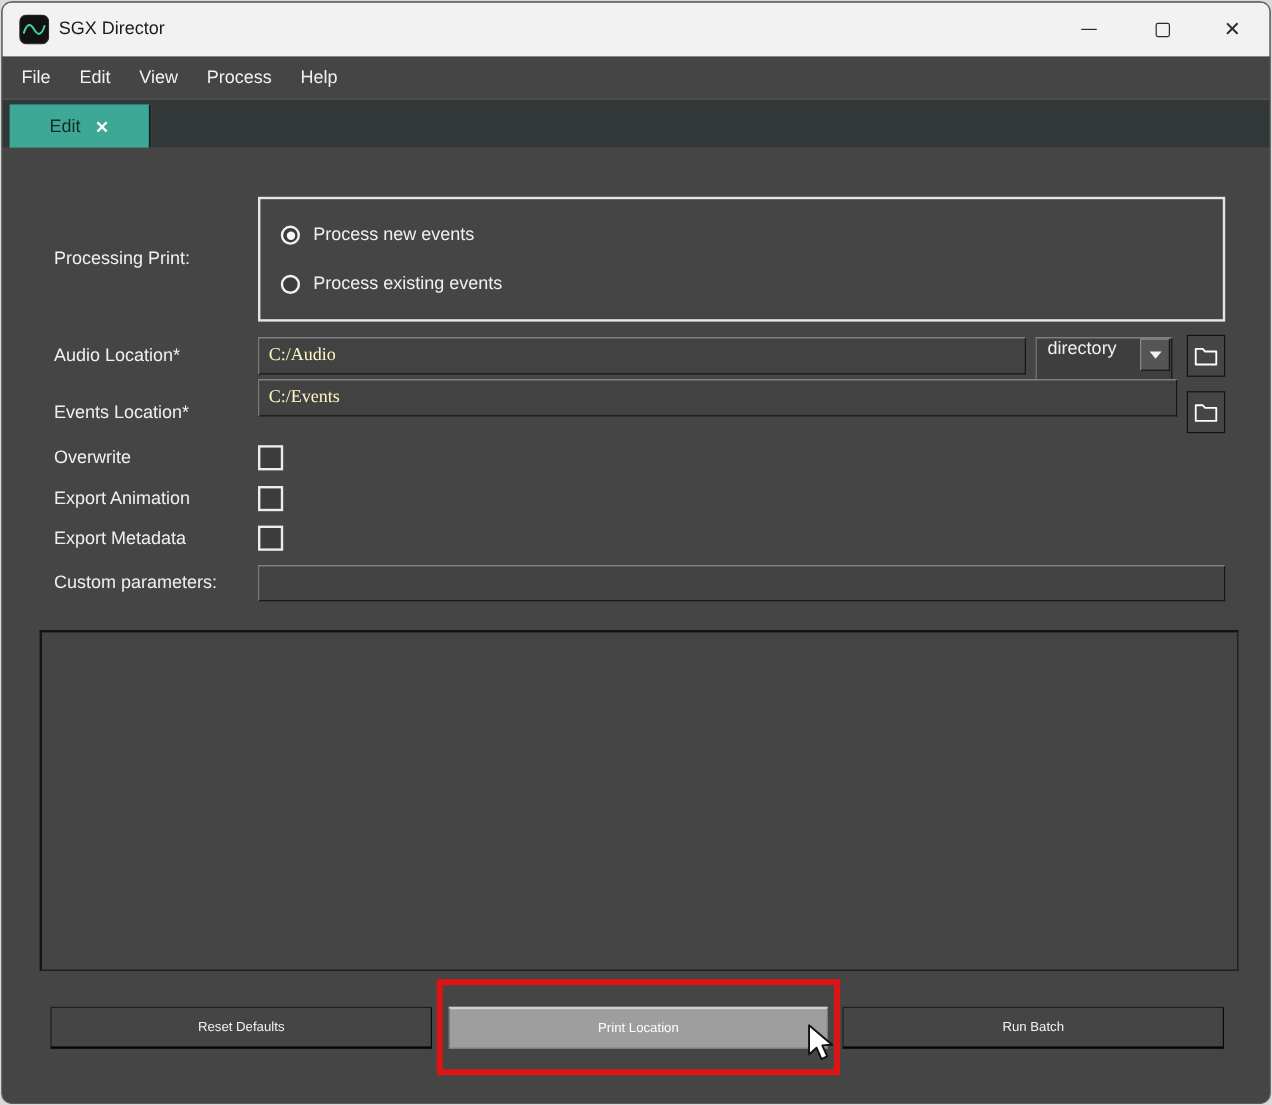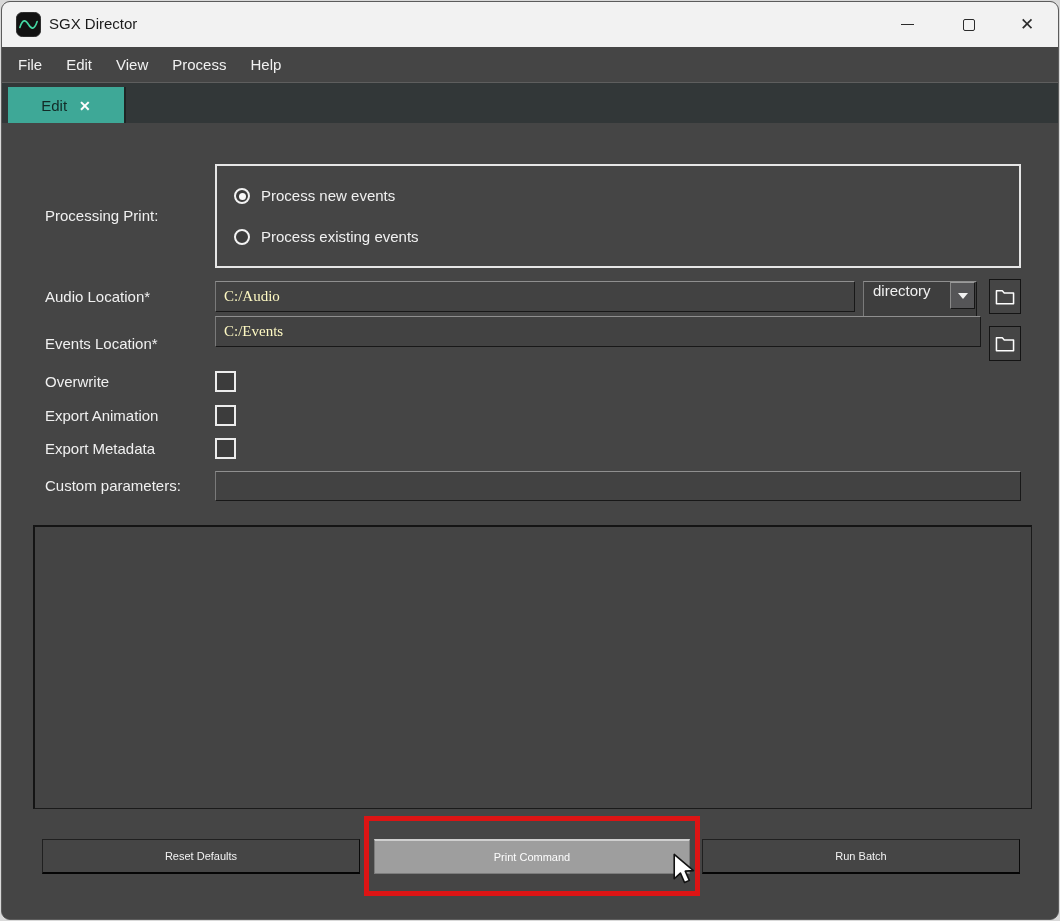--- a/index.html
+++ b/index.html
@@ -151,21 +151,21 @@
 
     <div class="flabel" style="top:315px; line-height:21px;">Export Metadata</div>
     <div class="checkbox" style="top:315px;"></div>
 
     <div class="flabel" style="top:348px; line-height:30px;">Custom parameters:</div>
     <input class="tinput" style="left: 213px; top: 348px; width: 806px; height: 30px;" type="text">
 
     <div class="outputbox"></div>
 
     <div class="footerbtn btn-reset">Reset Defaults</div>
-    <div class="footerbtn btn-print">Print Command</div>
+    <div class="footerbtn btn-print">Print Location</div>
     <div class="footerbtn btn-run">Run Batch</div>
 
     <div class="annotation-box"></div>
 
     <svg class="cursor" width="28" height="32" viewBox="0 0 14 18">
       <path d="M1.5 0.8 L1.5 14.5 L5 11.3 L7.3 16.6 L10 15.4 L7.7 10.2 L12.3 9.9 Z" fill="#ffffff" stroke="#111111" stroke-width="0.9" stroke-linejoin="round"></path>
     </svg>
 
   </div>
 </div>

